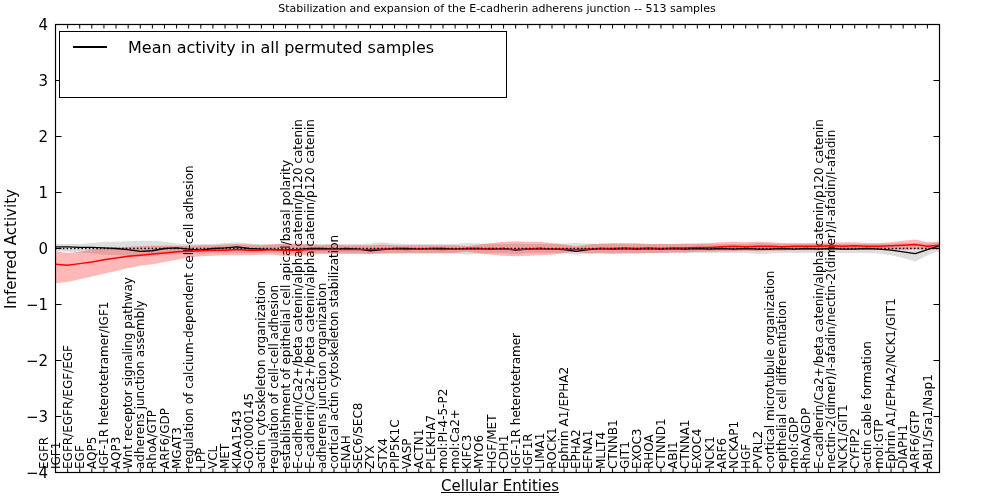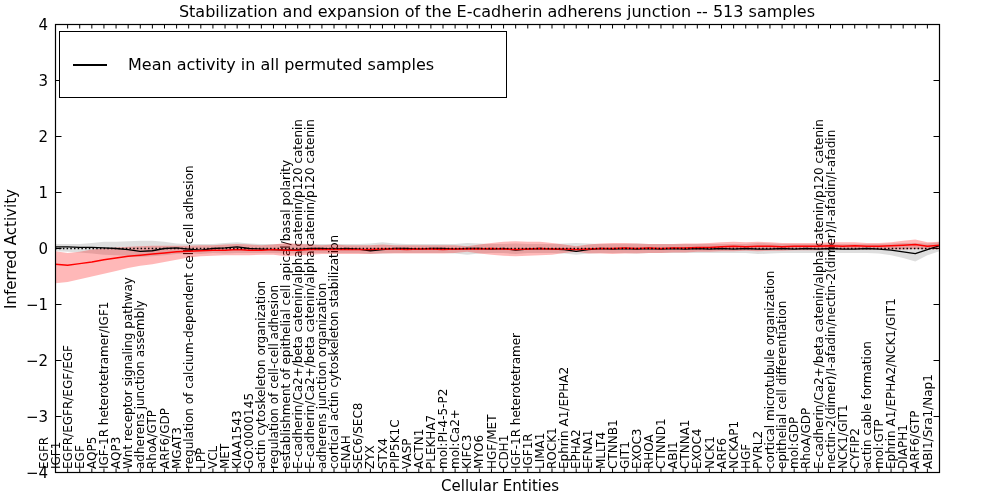--- a/index.html
+++ b/index.html
@@ -7,26 +7,26 @@
          font-family:"DejaVu Sans","Liberation Sans",sans-serif;color:#000;}
   svg.layer{position:absolute;left:0;top:0;pointer-events:none;}
   #axes-svg{z-index:1;}
   #xlabels,#ylabels{position:absolute;left:0;top:0;width:100%;height:100%;z-index:2;}
   .xlab{position:absolute;font-size:12px;line-height:12px;white-space:nowrap;
         transform:rotate(-90deg);transform-origin:0 100%;color:#000;}
   .ylab{position:absolute;left:2px;width:46px;height:20px;line-height:20px;
         text-align:right;font-size:15px;}
   #series-svg{z-index:3;}
   .legend{position:absolute;left:59px;top:31px;width:446px;height:65px;z-index:4;
-          background:#fff;border:1.5px solid #000;display:flex;flex-direction:column;justify-content:center;}
+          background:#fff;border:1.5px solid #000;display:flex;flex-direction:column;justify-content:space-between;}
   .lrow{display:flex;align-items:center;height:30px;}
   .swatch{display:inline-block;width:34px;height:0;border-top:2px solid #000;margin-left:13px;}
   .ltext{margin-left:21px;font-size:16px;}
-  .title{position:absolute;left:0;top:2px;width:994px;text-align:center;font-size:16px;z-index:5;}
-  .xlabel{position:absolute;left:0;top:477px;width:1000px;text-align:center;font-size:15px;z-index:5;}
+  .title{position:absolute;left:0;top:2px;width:994px;text-align:center;font-size:11px;z-index:5;}
+  .xlabel{position:absolute;left:0;top:477px;width:1000px;text-align:center;font-size:15px;z-index:5;text-decoration:underline;}
   .ylabel{position:absolute;left:-139px;top:240px;width:300px;text-align:center;font-size:15px;
           transform:rotate(-90deg);z-index:5;}
 </style>
 </head>
 <body>
 
 <div class="stage">
   <svg id="axes-svg" class="layer" width="1000" height="500">
       <line x1="55.5" y1="472.5" x2="55.5" y2="468.5" stroke="#000" stroke-width="1"></line>
       <line x1="55.5" y1="24.5" x2="55.5" y2="28.5" stroke="#000" stroke-width="1"></line>

